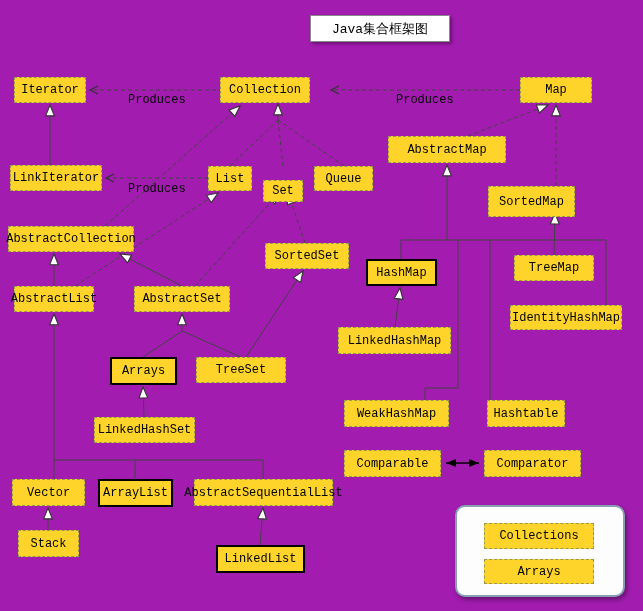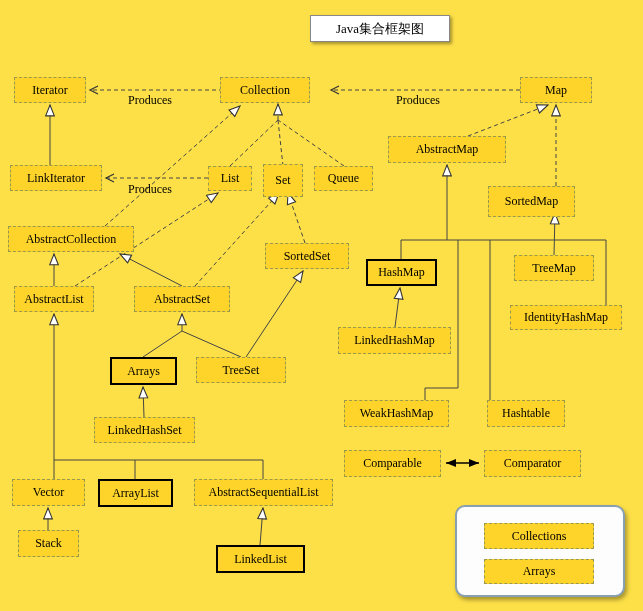--- a/index.html
+++ b/index.html
@@ -1,18 +1,18 @@
 <!DOCTYPE html>
 <html><head>
 <meta charset="utf-8">
 <style>
   html,body { margin:0; padding:0; background:#fff; }
   #canvas {
-    position:relative; width:643px; height:611px; background:#fde047;
-    font-family:Liberation Serif, serif; overflow:hidden;
+    position:relative; width:643px; height:611px; background:#a21caf;
+    font-family:Liberation Mono, monospace; overflow:hidden;
   }
   #edges { position:absolute; left:0; top:0; width:643px; height:611px; pointer-events:none; }
   .node {
     position:absolute; box-sizing:border-box;
     background:#FFD42A; border:1px dashed #99994d;
     display:flex; align-items:center; justify-content:center;
     font-size:12px; color:#000; white-space:nowrap;
   }
   .node.bold { border:2px solid #000; }
   .title-box {
@@ -106,21 +106,21 @@
   <span class="edge-label" style="left:396px;top:93px">Produces</span>
   <span class="edge-label" style="left:128px;top:182px">Produces</span>
 
   <div class="panel"></div>
 
   <div class="node" style="left:14px;top:77px;width:72px;height:26px">Iterator</div>
   <div class="node" style="left:220px;top:77px;width:90px;height:26px">Collection</div>
   <div class="node" style="left:520px;top:77px;width:72px;height:26px">Map</div>
   <div class="node" style="left:10px;top:165px;width:92px;height:26px">LinkIterator</div>
   <div class="node" style="left:208px;top:166px;width:44px;height:25px">List</div>
-  <div class="node" style="left:263px;top:164px;width:40px;height:33px">Set</div>
+  <div class="node" style="left:263px;top:180px;width:40px;height:22px">Set</div>
   <div class="node" style="left:314px;top:166px;width:59px;height:25px">Queue</div>
   <div class="node" style="left:388px;top:136px;width:118px;height:27px">AbstractMap</div>
   <div class="node" style="left:488px;top:186px;width:87px;height:31px">SortedMap</div>
   <div class="node" style="left:8px;top:226px;width:126px;height:26px">AbstractCollection</div>
   <div class="node" style="left:265px;top:243px;width:84px;height:26px">SortedSet</div>
   <div class="node bold" style="left:366px;top:259px;width:71px;height:27px">HashMap</div>
   <div class="node" style="left:514px;top:255px;width:80px;height:26px">TreeMap</div>
   <div class="node" style="left:14px;top:286px;width:80px;height:26px">AbstractList</div>
   <div class="node" style="left:134px;top:286px;width:96px;height:26px">AbstractSet</div>
   <div class="node" style="left:510px;top:305px;width:112px;height:25px">IdentityHashMap</div>

